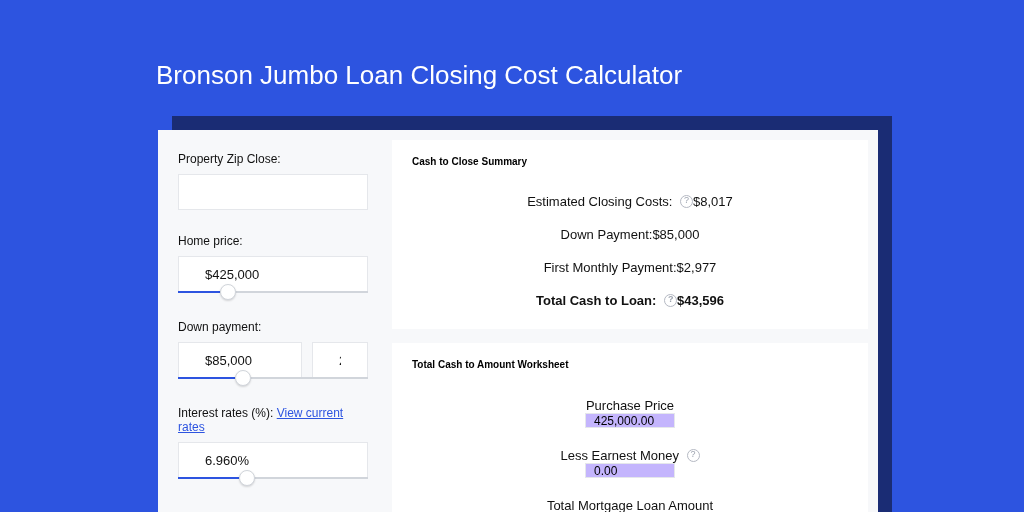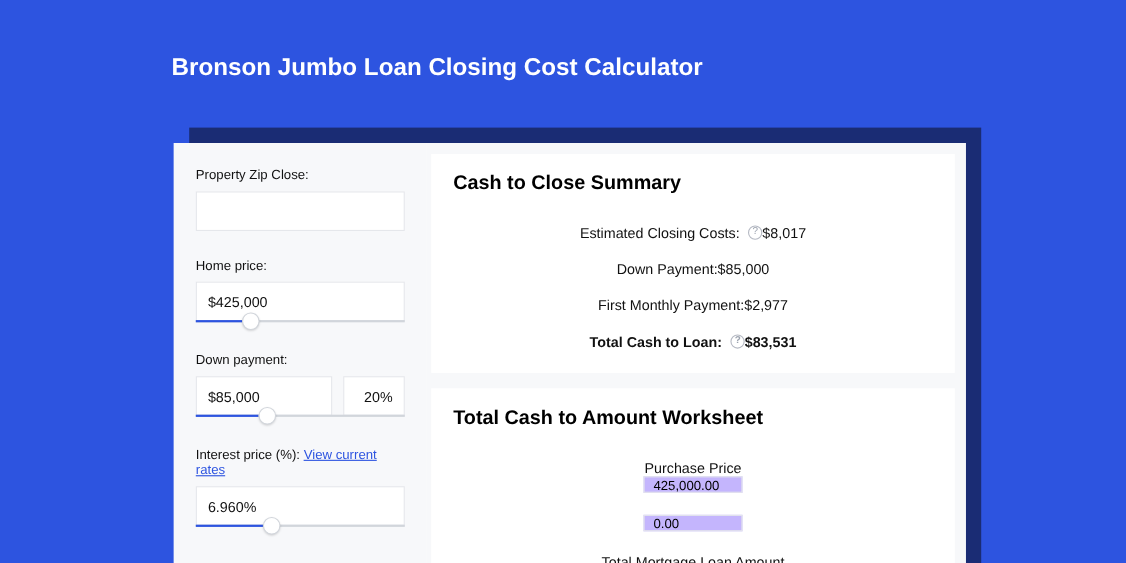--- a/index.html
+++ b/index.html
@@ -1,22 +1,22 @@
 <!DOCTYPE html>
 <html><head>
 <meta charset="utf-8">
 <style>
   * { box-sizing: border-box; margin: 0; padding: 0; }
   html, body { width: 1024px; height: 512px; overflow: hidden; font-family: -apple-system, BlinkMacSystemFont, "Segoe UI", Arial, sans-serif; }
   body { background: #2d54e0; }
   .page-title {
     color: #fff;
-    font-weight: 700;
-    font-size: 22px;
-    padding: 48px 0 0 156px;
+    font-weight: 400;
+    font-size: 26px;
+    padding: 60px 0 0 156px;
   }
   .shadow-box {
     position: absolute;
     top: 116px;
     left: 172px;
     width: 720px;
     height: 420px;
     background: #1a2c74;
   }
   .card {
@@ -34,21 +34,21 @@
     padding: 22px 20px 0 20px;
     font-size: 12px;
     color: #222;
   }
   .field-label { font-size: 12px; color: #111; margin-bottom: 8px; display:block; }
   .input-box {
     width: 100%;
     height: 36px;
     background: #fff;
     border: 1px solid #e5e7eb;
-    padding: 0 10px;
+    padding: 0 26px;
     font-size: 13px;
     color: #111;
   }
   .field-group { margin-bottom: 24px; position: relative; }
   .slider-track {
     height: 2px;
     background: #d1d5db;
     position: absolute;
     left:0; right:0; bottom:-1px;
   }
@@ -70,21 +70,21 @@
     flex:1;
     background:#f7f8fa;
     padding: 0 0 0 0;
     overflow:hidden;
   }
   .panel {
     background:#fff;
     margin: 10px 10px 14px 4px;
     padding: 16px 20px 12px 20px;
   }
-  .panel h3 { font-size: 18px; font-weight:700; margin-bottom: 18px; }
+  .panel h3 { font-size: 10px; font-weight:700; margin-bottom: 18px; }
   .row {
     display:flex; justify-content:center; align-items:center;
     font-size: 13px; color:#111; padding: 9px 0;
   }
   .row.bold { font-weight:700; }
   .help {
     display:inline-block; width:13px; height:13px; border:1px solid #b5b9c3;
     border-radius:50%; vertical-align:middle; position:relative; top:-1px; margin-left:4px;
   }
   .help::after { content:"?"; font-size:9px; color:#9ca3af; position:absolute; left:3px; top:-1px; }
@@ -129,21 +129,21 @@
         <input class="input-box" value="20%" style="">
       </div>
       <div class="slider-track">
         <div class="slider-fill" style="width:30%"></div>
         <div class="slider-thumb" style="left:30%"></div>
       </div>
     </div>
 
     <div class="field-group" style="margin-bottom:28px">
       <span class="field-label">
-        <span>Interest price (%): </span>
+        <span>Interest rates (%): </span>
         <a href="#" class="link">View current rates</a>
       </span>
       <input class="input-box" value="6.960%" style="">
       <div class="slider-track">
         <div class="slider-fill" style="width:32%"></div>
         <div class="slider-thumb" style="left:32%"></div>
       </div>
     </div>
 
   </div>
@@ -169,33 +169,37 @@
       <div class="row">
         <span>First Monthly Payment:</span>
         <span>$2,977</span>
       </div>
 
       <div class="row bold">
         <span>
           <span>Total Cash to Loan:</span>
           <span class="help"></span>
         </span>
-        <span>$83,531</span>
+        <span>$43,596</span>
       </div>
     </div>
 
     <div class="panel">
       <h3>Total Cash to Amount Worksheet</h3>
 
       <div class="ws-row">
         <span>Purchase Price</span>
         <input class="ws-value" value="425,000.00" style="">
       </div>
 
       <div class="ws-row">
+        <span>
+          <span>Less Earnest Money</span>
+          <span class="help"></span>
+        </span>
         <input class="ws-value" value="0.00" style="">
       </div>
 
       <div class="ws-row">
         <span>Total Mortgage Loan Amount</span>
         <input class="ws-value" value="340,000.00" style="">
       </div>
 
     </div>
 

